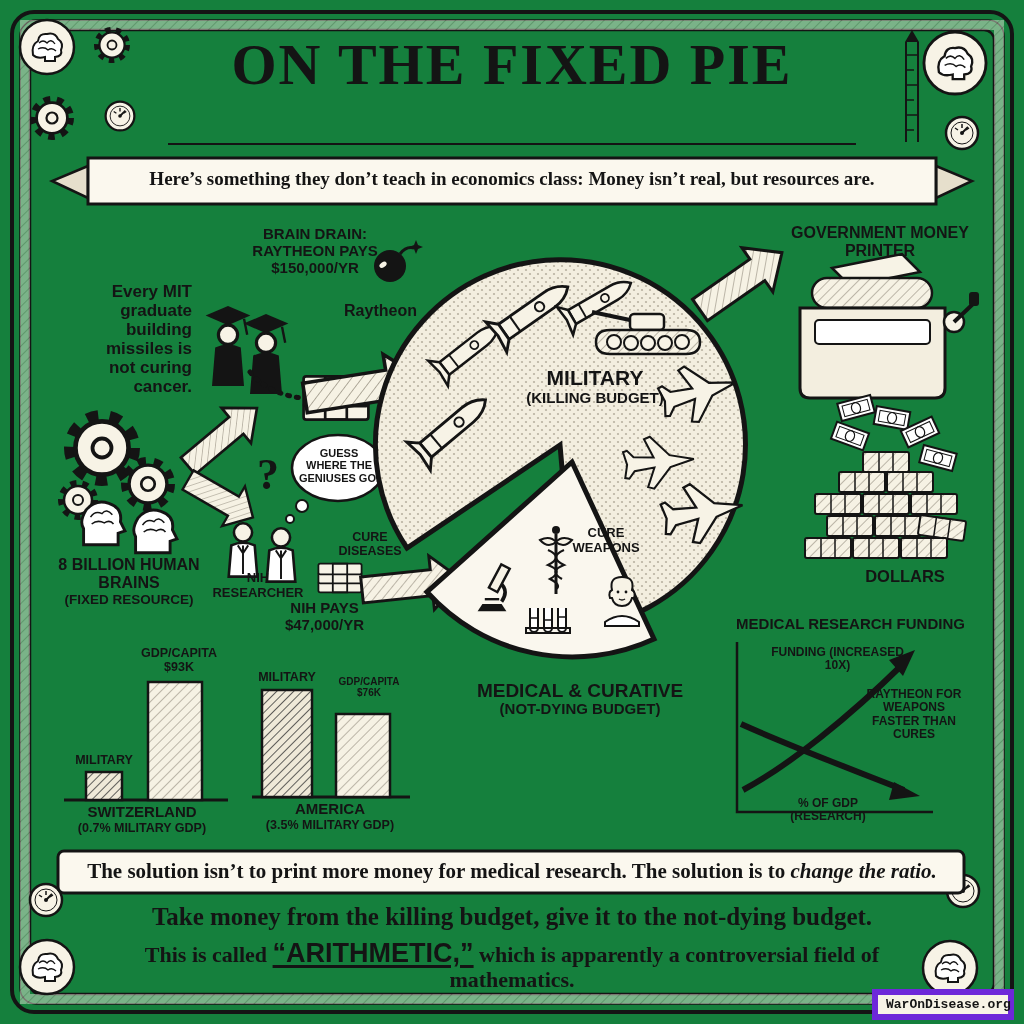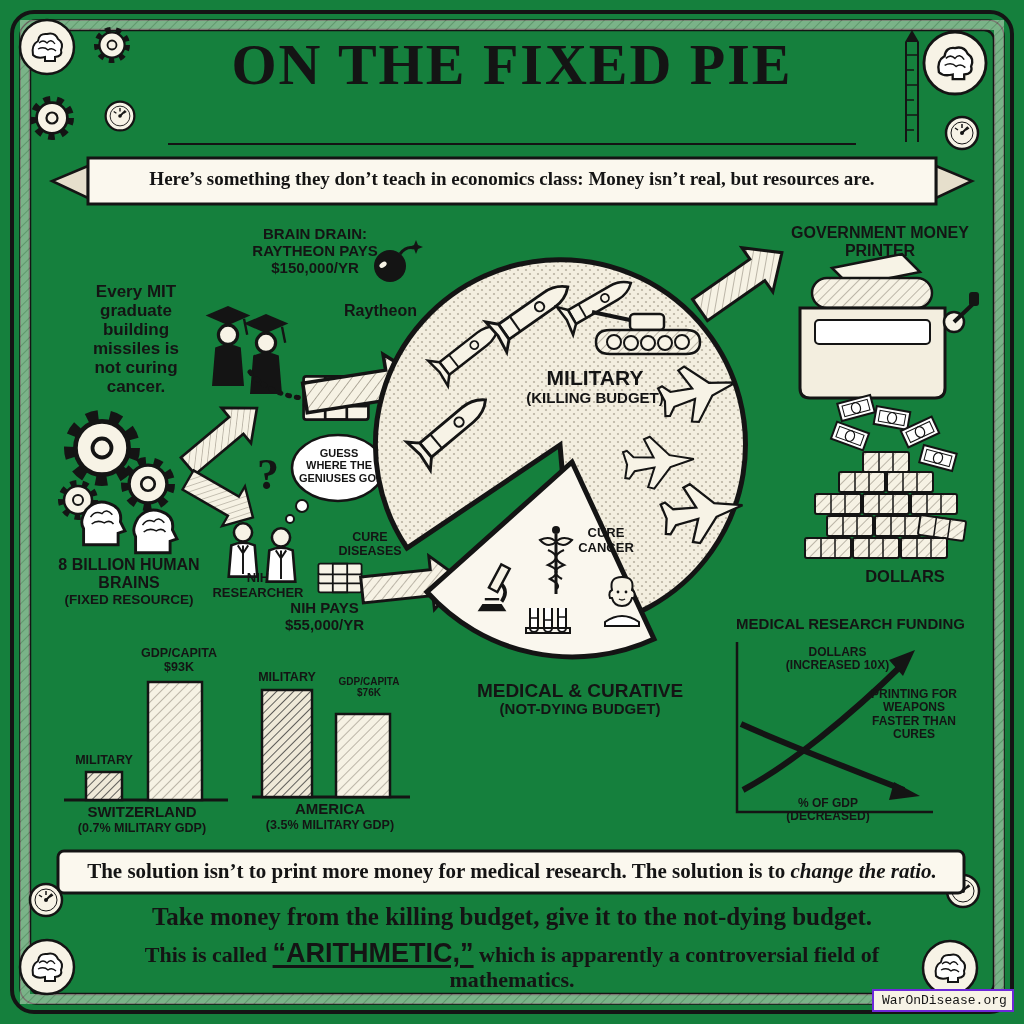--- a/index.html
+++ b/index.html
@@ -7,21 +7,21 @@
   body{background:#f4efe0;font-family:"Liberation Sans",sans-serif;color:#141414}
   .canvas{position:relative;width:1024px;height:1024px;background:#15803d}
   .art{position:absolute;left:0;top:0;z-index:1}
   .t{position:absolute;z-index:2;text-align:center;font-weight:bold;color:#141414;line-height:1.12}
   .serif{font-family:"Liberation Serif",serif}
   .title{font-size:58px;font-weight:bold;letter-spacing:2px;line-height:1}
   .subtitle{font-size:23px;font-style:italic}
   .ribbon-text{font-size:19px;font-family:"Liberation Serif",serif}
   .mono{font-family:"Liberation Mono",monospace}
   .underline-word{font-size:27px;text-decoration:underline;text-decoration-thickness:3px;text-underline-offset:3px}
-  .badge{position:absolute;z-index:3;background:#f7f3e6;border:2px solid #6d28d9;padding:2px 8px;font-weight:normal;font-size:13px}
+  .badge{position:absolute;z-index:3;background:#f7f3e6;border:6px solid #6d28d9;padding:2px 8px;font-weight:bold;font-size:13px}
 </style>
 </head>
 <body>
 
 <div class="canvas">
 
 <svg class="art" width="1024" height="1024" viewBox="0 0 1024 1024">
   <defs>
     <pattern id="halftone" width="8" height="8" patternUnits="userSpaceOnUse">
       <rect width="8" height="8" fill="#f3eedf"></rect>
@@ -273,53 +273,53 @@
     <rect x="262" y="690" width="50" height="107" fill="url(#hatch)" stroke="#141414" stroke-width="2.5"></rect>
     <rect x="336" y="714" width="54" height="83" fill="url(#hatchLight)" stroke="#141414" stroke-width="2.5"></rect>
   </g>
 
   <rect x="58" y="851" width="906" height="42" rx="6" fill="#fbf8ee" stroke="#141414" stroke-width="3"></rect>
 </svg>
 
 <div class="t serif title" style="left:0;top:36px;width:1024px">ON THE FIXED PIE</div>
 <div class="t ribbon-text" style="left:100px;top:168px;width:824px">Here’s something they don’t teach in economics class: Money isn’t real, but resources are.</div>
 
-<div class="t" style="left:80px;top:282px;width:112px;font-size:17px;text-align:center">Every MIT graduate building missiles is not curing cancer.</div>
+<div class="t" style="left:80px;top:282px;width:112px;font-size:17px;text-align:right">Every MIT graduate building missiles is not curing cancer.</div>
 <div class="t" style="left:240px;top:226px;width:150px;font-size:15px">BRAIN DRAIN: RAYTHEON PAYS $150,000/YR</div>
 <div class="t" style="left:333px;top:302px;width:95px;font-size:16px">Raytheon</div>
 
 <div class="t serif" style="left:243px;top:450px;width:50px;font-size:44px">?</div>
 <div class="t" style="left:298px;top:447px;width:82px;font-size:11px">GUESS WHERE THE GENIUSES GO.</div>
 
 <div class="t" style="left:44px;top:556px;width:170px">
   <span style="display:block;font-size:16px">8 BILLION HUMAN BRAINS</span>
   <span style="display:block;font-size:13.5px">(FIXED RESOURCE)</span>
 </div>
 
 <div class="t" style="left:212px;top:571px;width:92px;font-size:13px">NIH RESEARCHER</div>
 <div class="t" style="left:328px;top:530px;width:84px;font-size:12.5px">CURE DISEASES</div>
-<div class="t" style="left:262px;top:600px;width:125px;font-size:15px">NIH PAYS $55,000/YR</div>
+<div class="t" style="left:262px;top:600px;width:125px;font-size:15px">NIH PAYS $47,000/YR</div>
 
 <div class="t" style="left:495px;top:366px;width:200px">
   <span style="display:block;font-size:21px">MILITARY</span>
   <span style="display:block;font-size:15px">(KILLING BUDGET)</span>
 </div>
-<div class="t" style="left:568px;top:526px;width:76px;font-size:13px">CURE CANCER</div>
+<div class="t" style="left:568px;top:526px;width:76px;font-size:13px">CURE WEAPONS</div>
 <div class="t" style="left:450px;top:680px;width:260px">
   <span style="display:block;font-size:19px">MEDICAL &amp; CURATIVE</span>
   <span style="display:block;font-size:15px">(NOT-DYING BUDGET)</span>
 </div>
 
 <div class="t" style="left:790px;top:224px;width:180px;font-size:16px">GOVERNMENT MONEY PRINTER</div>
 <div class="t" style="left:850px;top:567px;width:110px;font-size:16.5px">DOLLARS</div>
 
 <div class="t" style="left:728px;top:616px;width:245px;font-size:15px">MEDICAL RESEARCH FUNDING</div>
-<div class="t" style="left:770px;top:646px;width:135px;font-size:12px">DOLLARS (INCREASED 10X)</div>
-<div class="t" style="left:858px;top:688px;width:112px;font-size:12px">PRINTING FOR WEAPONS FASTER THAN CURES</div>
-<div class="t" style="left:764px;top:797px;width:128px;font-size:12px">% OF GDP (DECREASED)</div>
+<div class="t" style="left:770px;top:646px;width:135px;font-size:12px">FUNDING (INCREASED 10X)</div>
+<div class="t" style="left:858px;top:688px;width:112px;font-size:12px">RAYTHEON FOR WEAPONS FASTER THAN CURES</div>
+<div class="t" style="left:764px;top:797px;width:128px;font-size:12px">% OF GDP (RESEARCH)</div>
 
 <div class="t" style="left:138px;top:646px;width:82px;font-size:12.5px">GDP/CAPITA $93K</div>
 <div class="t" style="left:70px;top:753px;width:68px;font-size:12.5px">MILITARY</div>
 <div class="t" style="left:58px;top:804px;width:168px">
   <span style="display:block;font-size:15px">SWITZERLAND</span>
   <span style="display:block;font-size:12.5px">(0.7% MILITARY GDP)</span>
 </div>
 <div class="t" style="left:258px;top:670px;width:58px;font-size:12.5px">MILITARY</div>
 <div class="t" style="left:330px;top:676px;width:78px;font-size:10px">GDP/CAPITA $76K</div>
 <div class="t" style="left:246px;top:801px;width:168px">

